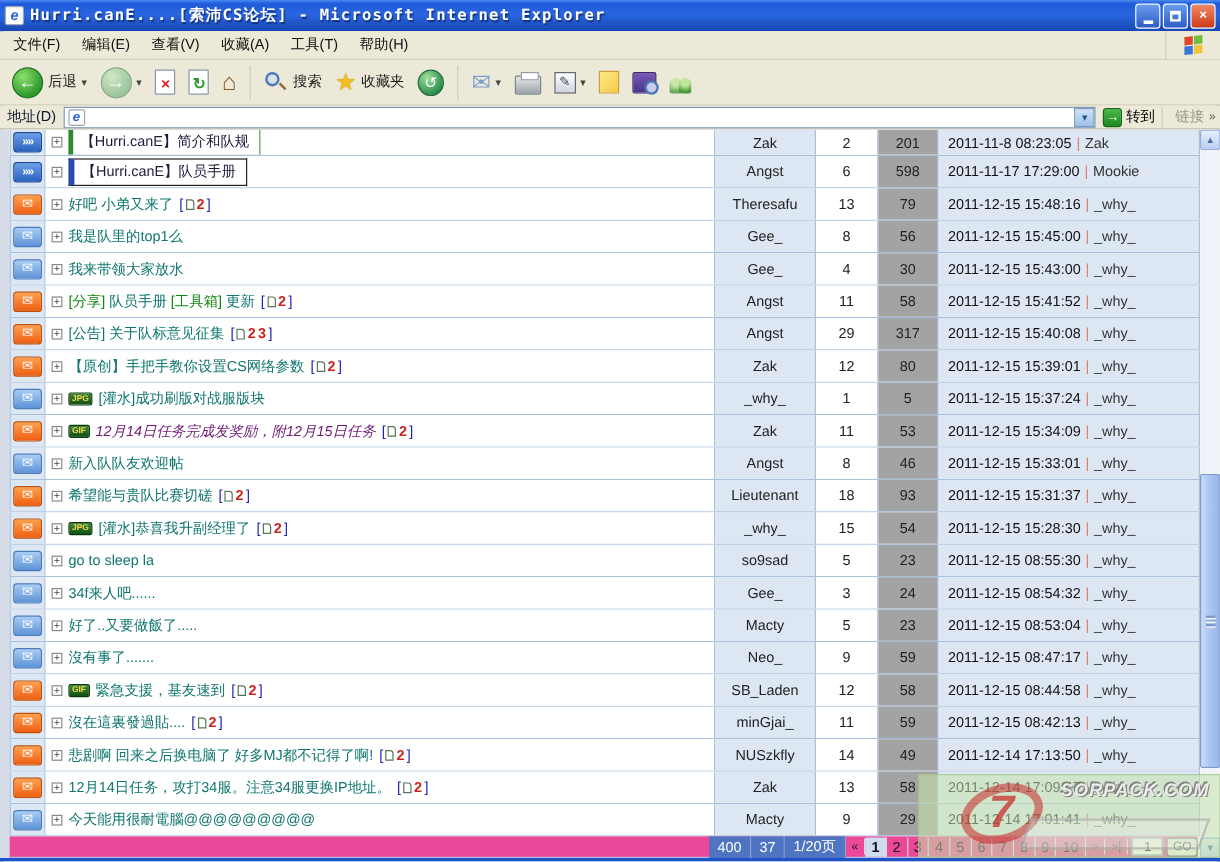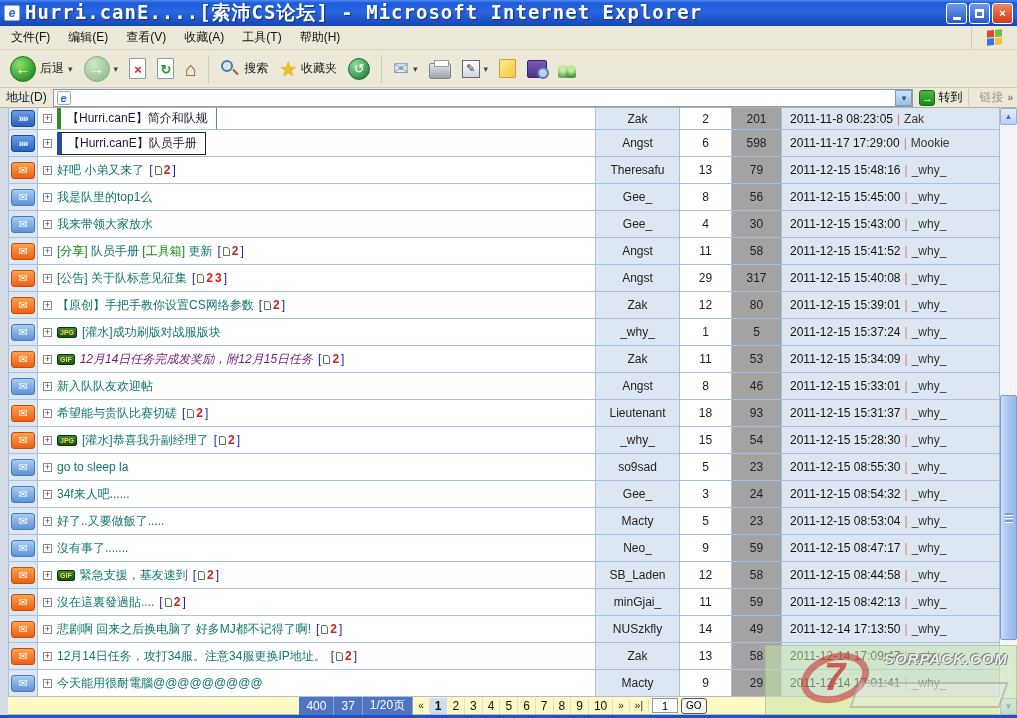--- a/index.html
+++ b/index.html
@@ -5,21 +5,21 @@
   * { box-sizing: border-box; margin:0; padding:0; }
   html,body { width:1017px; height:718px; overflow:hidden; }
   body { font-family:"Liberation Sans", sans-serif; font-size:12px; background:#fff; }
   .window { position:relative; width:1017px; height:718px; background:#fff;
             border-left:3px solid #1f52c8; border-right:3px solid #1f52c8; }
 
   
   .titlebar { position:absolute; left:-3px; top:0; width:1017px; height:26px;
     background:linear-gradient(180deg,#4a8af0 0%,#1e5ada 12%,#2a66e0 45%,#1846b2 100%);
     display:flex; align-items:center; padding:0 4px; color:#fff; }
-  .titletext { font-family:"DejaVu Sans Mono", monospace; font-weight:bold; font-size:19px;
+  .titletext { font-family:"DejaVu Sans Mono", monospace; font-weight:bold; font-size:13px;
     letter-spacing:1px; white-space:nowrap; overflow:hidden; flex:1; text-shadow:1px 1px 1px #10307a; }
   .ie-doc { width:16px; height:16px; background:#fdfdfd; border:1px solid #9ab; border-radius:2px;
     color:#2a66d8; font-weight:bold; font-style:italic; font-size:12px; line-height:14px;
     text-align:center; margin-right:5px; }
   .winbtns { display:flex; gap:2px; }
   .winbtn { width:21px; height:21px; border-radius:3px; border:1px solid #fff;
     background:linear-gradient(180deg,#6a9bec,#2b5cc4); color:#fff; font-size:11px;
     display:flex; align-items:center; justify-content:center; font-weight:bold; }
   .winbtn.close { background:linear-gradient(180deg,#ee8866,#cf3a17); }
   .glyph-min { width:8px; height:3px; background:#fff; margin-top:10px; }
@@ -110,22 +110,22 @@
   .boxed.green { border:1px solid #5a9a5a; border-left:4px solid #2e8b2e; }
   .boxed.dark  { border:1px solid #222; border-left:5px solid #2a4ab0; }
   .attach { display:inline-flex; align-items:center; gap:2px; }
   .attach .br { color:#2222bb; }
   .attach .num { color:#cc2222; font-weight:bold; }
   .doc-mini { width:7px; height:9px; background:#fff; border:1px solid #557755; border-top-right-radius:3px; }
   .c-last .sep { color:#e07a6a; }
   .c-last .lastby { color:#333; }
 
   
-  .pagination { position:absolute; left:8px; right:19px; top:589px; height:18px; background:#fef9c3;
-    display:flex; justify-content:center; align-items:center; font-size:12px; border-bottom:1px solid #a9c0dd; }
+  .pagination { position:absolute; left:8px; right:19px; top:589px; height:18px; background:#ec4899;
+    display:flex; justify-content:flex-end; align-items:center; font-size:12px; border-bottom:1px solid #a9c0dd; }
   .pginfo { display:flex; height:18px; }
   .pginfo span { background:#4f74c2; color:#fff; padding:1px 7px; border-right:1px solid #8aa2da; display:flex; align-items:center; }
   .pgnav { display:flex; height:18px; align-items:center; }
   .pgcell { padding:1px 5px; border-right:1px solid #d4dee8; color:#111; }
   .pgcell.cur { font-weight:bold; background:#d0dcf0; }
   .pgcell.navg { font-size:10px; color:#222; }
   .pginput { width:26px; height:15px; border:1px solid #7f9db9; font-size:11px; text-align:center; margin:0 3px; }
   .pggo { height:16px; padding:0 4px; border:1px solid #556; background:#f4f6f0; border-radius:3px; font-size:10px; }
 
   

